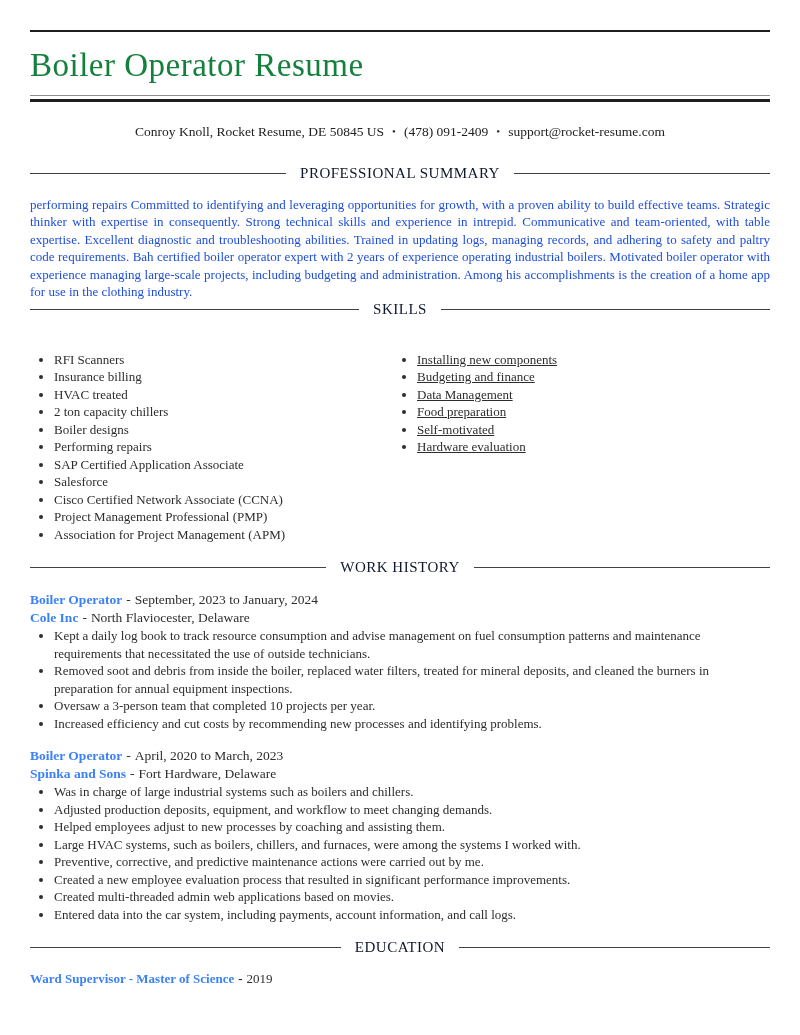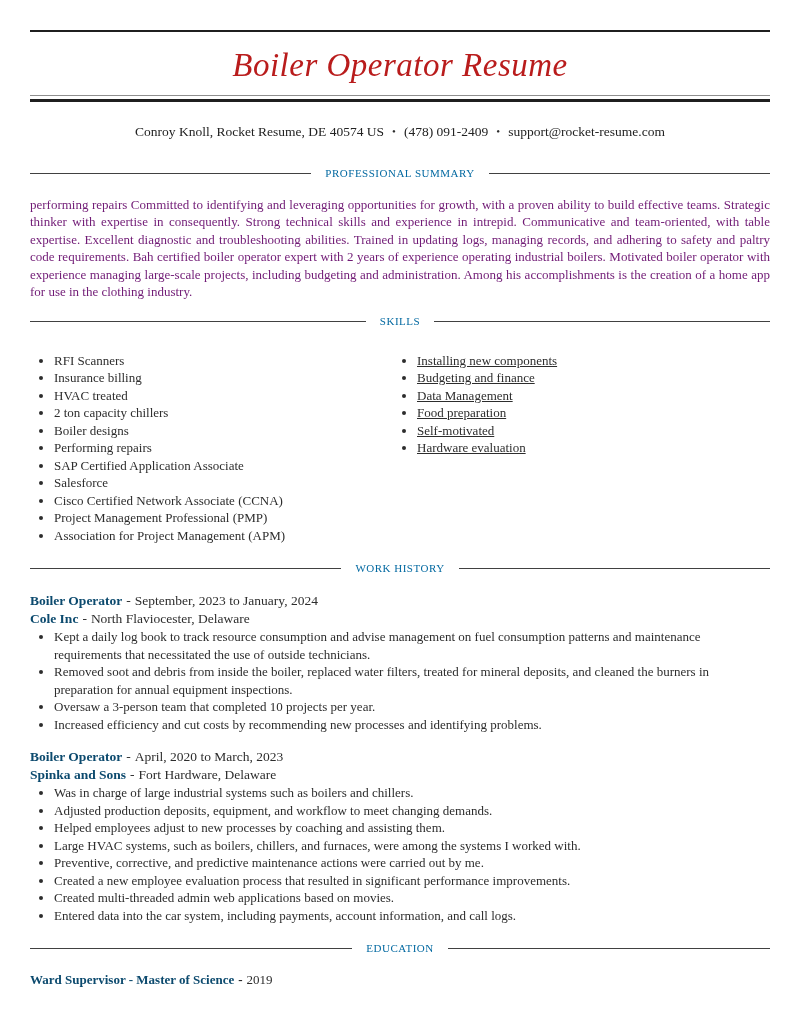--- a/index.html
+++ b/index.html
@@ -20,25 +20,24 @@
   
   .top-rule {
     margin-top: 30px;
     border-top: 2px solid #1f1f1f;
     height: 0;
   }
   .title {
     font-size: 33px;
     font-weight: 400;
     line-height: 1.3;
-    text-align: center;
+    text-align: left;
     letter-spacing: 0.5px;
-    color: #b91c1c;
+    color: #15803d;
     margin: 12px 0 0 0;
-    font-style: italic;
   }
   .double-rule { margin-top: 8px; }
   .double-rule .thin  { border-top: 1px solid #8f8f8f; height: 0; }
   .double-rule .thick { border-top: 3px solid #1f1f1f; height: 0; margin-top: 3px; }
 
   .contact {
     margin-top: 21px;
     text-align: center;
     font-size: 13.5px;
     color: #222222;
@@ -58,60 +57,60 @@
     align-items: center;
     margin-top: 16px;
   }
   .sec-head .rule {
     flex: 1;
     border-top: 1.5px solid #414141;
     height: 0;
   }
   .sec-head .sec-title {
     padding: 0 14px;
-    font-size: 11px;
+    font-size: 15px;
     letter-spacing: 0.5px;
-    color: #0369a1;
+    color: #0f172a;
     white-space: nowrap;
     line-height: 17px;
   }
   .sec-head.first { margin-top: 25px; }
-  .sec-head.tight { margin-top: 12px; justify-content: space-between; }
+  .sec-head.tight { margin-top: 0; justify-content: space-between; }
 
   .summary {
     margin: 14px 0 0 0;
     font-size: 13px;
     line-height: 17.5px;
     text-align: justify;
-    color: #701a75;
+    color: #1d4ed8;
   }
 
   ul.blist {
     margin: 0;
     padding: 0 0 0 24px;
     list-style: disc;
     font-size: 13px;
     line-height: 17.5px;
     color: #2d2d2d;
   }
   ul.blist li { padding: 0; margin: 0; }
 
-  .skills-cols { display: flex; margin-top: 22px; }
+  .skills-cols { display: flex; margin-top: 33px; }
   .skills-cols ul { width: 50%; box-sizing: border-box; }
   .skills-cols ul.right-col { padding-left: 17px; text-decoration: underline; }
 
   .cert-list { margin-top: 14px; }
 
   .job-head {
     margin-top: 15px;
     font-size: 13.5px;
     line-height: 18px;
   }
   .job-head.second { }
-  .job-head b, .edu-line b { font-weight: 700; color: #0c4a6e; }
+  .job-head b, .edu-line b { font-weight: 700; color: #3b82f6; }
   .dash { margin: 0 4px; }
   .dash.bold { font-weight: 700; color: #222222; }
 
   .job-bullets { margin-top: 11px; padding-right: 18px; }
 
   .edu-line {
     margin-top: 14px;
     font-size: 13px;
     line-height: 18px;
   }
@@ -124,21 +123,21 @@
   <div class="top-rule"></div>
 
   <h1 class="title">Boiler Operator Resume</h1>
 
   <div class="double-rule">
     <div class="thin"></div>
     <div class="thick"></div>
   </div>
 
   <div class="contact">
-    <span>Conroy Knoll, Rocket Resume, DE 40574 US</span><span class="sep">•</span><span>(478) 091-2409</span><span class="sep">•</span><span>support@rocket-resume.com</span>
+    <span>Conroy Knoll, Rocket Resume, DE 50845 US</span><span class="sep">•</span><span>(478) 091-2409</span><span class="sep">•</span><span>support@rocket-resume.com</span>
   </div>
 
   <div class="sec-head first">
     <span class="rule"></span>
     <span class="sec-title">PROFESSIONAL SUMMARY</span>
     <span class="rule"></span>
   </div>
   <p class="summary">performing repairs Committed to identifying and leveraging opportunities for growth, with a proven ability to build effective teams. Strategic thinker with expertise in consequently. Strong technical skills and experience in intrepid. Communicative and team-oriented, with table expertise. Excellent diagnostic and troubleshooting abilities. Trained in updating logs, managing records, and adhering to safety and paltry code requirements. Bah certified boiler operator expert with 2 years of experience operating industrial boilers. Motivated boiler operator with experience managing large-scale projects, including budgeting and administration. Among his accomplishments is the creation of a home app for use in the clothing industry.</p>
 
   <div class="sec-head tight">

